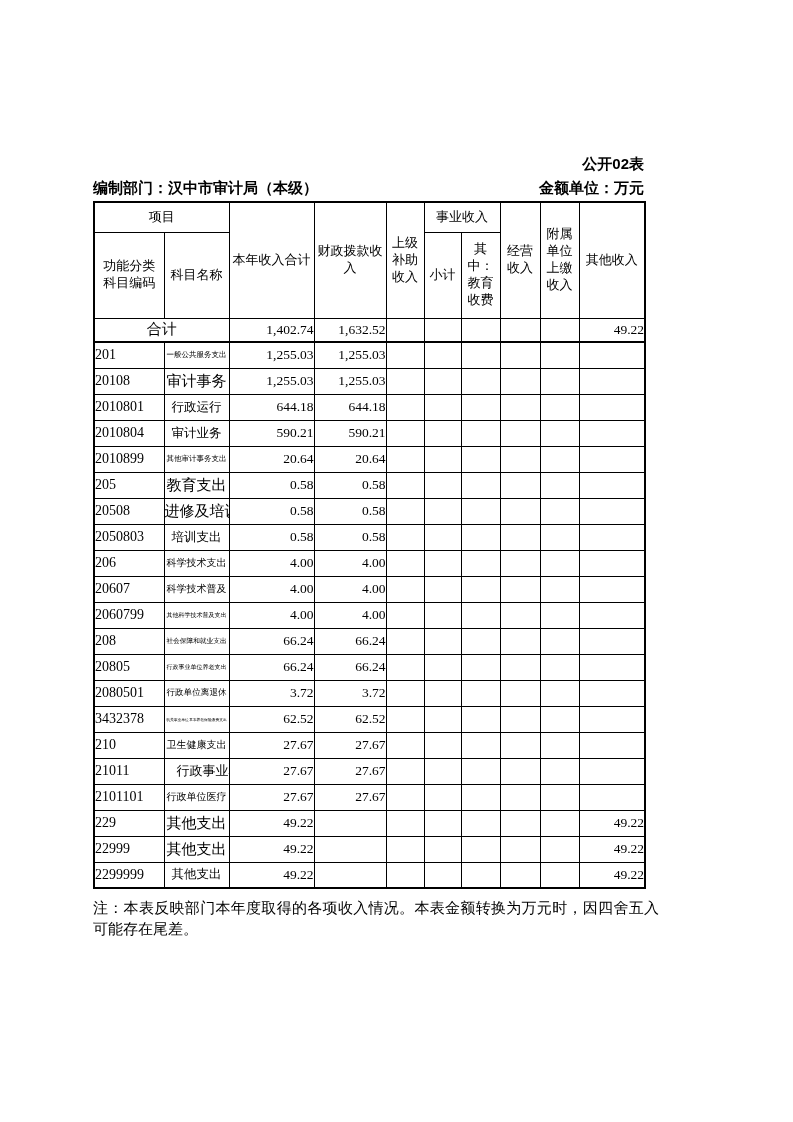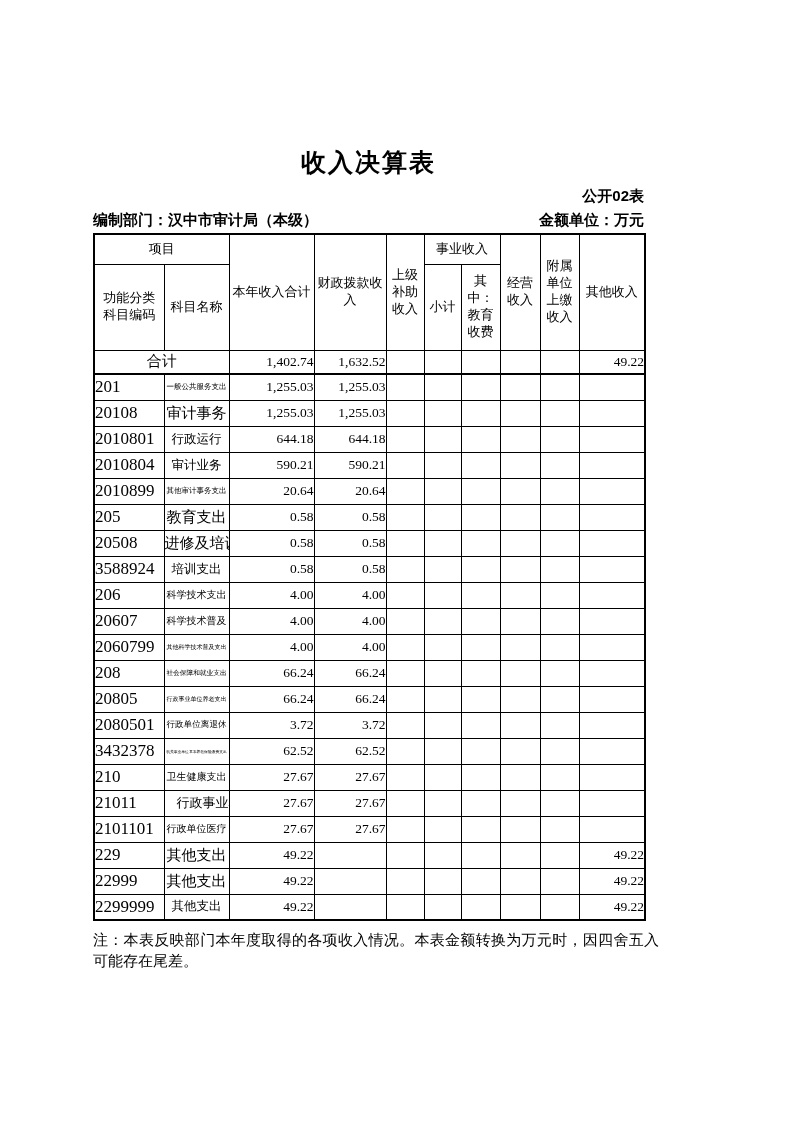--- a/index.html
+++ b/index.html
@@ -61,21 +61,21 @@
     padding:1px 2px;
   }
   th.th-project{font-size:14px;}
   th.sq-code{padding:1px 8px;}
   th.sq-lg{padding:1px 14px;}
   th.sq-md{padding:1px 8px;}
   th.sq-other{padding:1px 19px;}
   td.code{
     text-align:left;
     padding-left:3px;
-    font-size:17px;
+    font-size:14px;
     font-family:"Liberation Serif","DejaVu Serif",serif;
     margin-top:32px;
   }
   td.name{
     text-align:center;
     word-break:keep-all;
     white-space:nowrap;
   }
   td.num{
     text-align:right;
@@ -97,21 +97,20 @@
     font-size:15px;
     line-height:21px;
     text-align:justify;
   }
 </style>
 </head>
 <body>
 
 <div class="sheet">
   <div class="content">
-    <div class="doc-title">收入决算表</div>
     <div class="meta-line1">公开02表</div>
     <div class="meta-line2">
       <span>编制部门：汉中市审计局（本级）</span>
       <span>金额单位：万元</span>
     </div>
     <table class="rev">
         <colgroup>
           <col style="width: 70px;">
           <col style="width: 65px;">
           <col style="width: 85px;">
@@ -231,21 +230,21 @@
             <td class="num">0.58</td>
             <td class="num">0.58</td>
             <td class="num"></td>
             <td class="num"></td>
             <td class="num"></td>
             <td class="num"></td>
             <td class="num"></td>
             <td class="num"></td>
           </tr>
           <tr style="height: 26px;">
-            <td class="code">3588924</td>
+            <td class="code">2050803</td>
             <td class="name" style="font-size: 12.5px;">培训支出</td>
             <td class="num">0.58</td>
             <td class="num">0.58</td>
             <td class="num"></td>
             <td class="num"></td>
             <td class="num"></td>
             <td class="num"></td>
             <td class="num"></td>
             <td class="num"></td>
           </tr>

